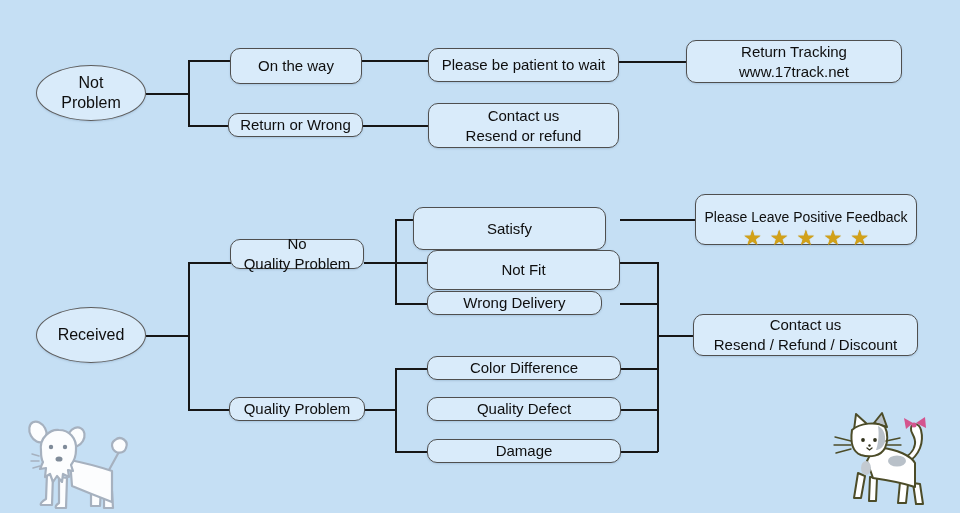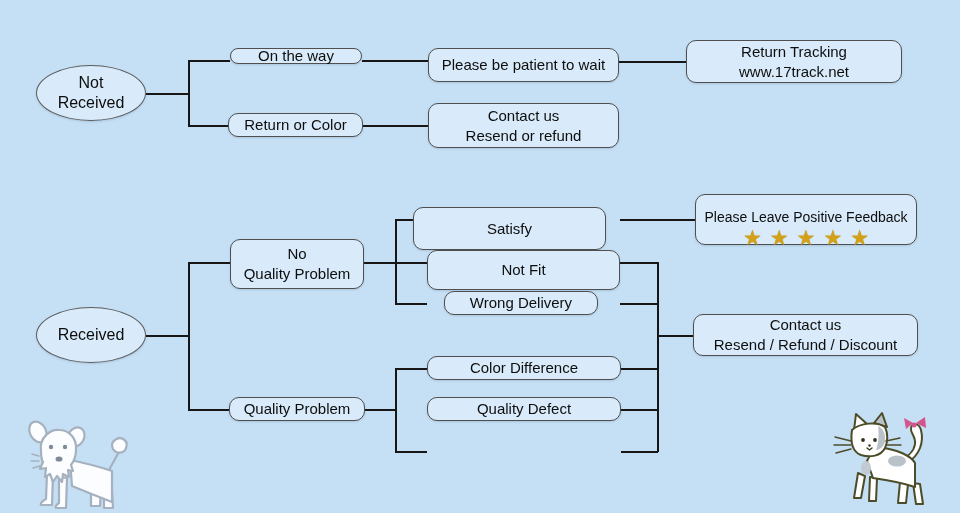--- a/index.html
+++ b/index.html
@@ -58,51 +58,52 @@
   <div class="hline" style="left:620px;top:219px;width:75px"></div>
   <div class="hline" style="left:620px;top:262px;width:38px"></div>
   <div class="hline" style="left:620px;top:303px;width:38px"></div>
   <div class="hline" style="left:621px;top:368px;width:37px"></div>
   <div class="hline" style="left:621px;top:409px;width:37px"></div>
   <div class="hline" style="left:621px;top:451px;width:37px"></div>
   <div class="vline" style="left:657px;top:262px;height:190px"></div>
   <div class="hline" style="left:657px;top:335px;width:36px"></div>
 
   <div class="node ellipse" style="left:36px;top:65px;width:110px;height:56px">Not
-Received</div>
+Problem</div>
 
-  <div class="node" style="left:230px;top:48px;width:132px;height:16px">On the way</div>
+  <div class="node" style="left:230px;top:48px;width:132px;height:36px">On the way</div>
 
-  <div class="node" style="left:228px;top:113px;width:135px;height:24px">Return or Color</div>
+  <div class="node" style="left:228px;top:113px;width:135px;height:24px">Return or Wrong</div>
 
   <div class="node" style="left:428px;top:48px;width:191px;height:34px">Please be patient to wait</div>
 
   <div class="node" style="left:686px;top:40px;width:216px;height:43px">Return Tracking
 www.17track.net</div>
 
   <div class="node" style="left:428px;top:103px;width:191px;height:45px">Contact us
 Resend or refund</div>
 
   <div class="node ellipse" style="left:36px;top:307px;width:110px;height:56px">Received</div>
 
-  <div class="node" style="left:230px;top:239px;width:134px;height:50px">No
+  <div class="node" style="left:230px;top:239px;width:134px;height:30px">No
 Quality Problem</div>
 
   <div class="node" style="left:229px;top:397px;width:136px;height:24px">Quality Problem</div>
 
   <div class="node" style="left:413px;top:207px;width:193px;height:43px">Satisfy</div>
 
   <div class="node" style="left:427px;top:250px;width:193px;height:40px">Not Fit</div>
 
-  <div class="node" style="left:444px;top:291px;width:154px;height:24px">Wrong Delivery</div>
+  <div class="node" style="left:427px;top:291px;width:175px;height:24px">Wrong Delivery</div>
 
   <div class="node" style="left:427px;top:356px;width:194px;height:24px">Color Difference</div>
 
   <div class="node" style="left:427px;top:397px;width:194px;height:24px">Quality Defect</div>
 
+  <div class="node" style="left:427px;top:439px;width:194px;height:24px">Damage</div>
 
   <div class="node" style="left:695px;top:194px;width:222px;height:51px">
     <div class="feedback-label">Please Leave Positive Feedback</div>
     <div class="stars">★★★★★</div>
   </div>
 
   <div class="node" style="left:693px;top:314px;width:225px;height:42px">Contact us
 Resend / Refund / Discount</div>
 
   <svg class="sketch" style="left:15px;top:416px" width="122" height="94" viewBox="0 0 122 94">

